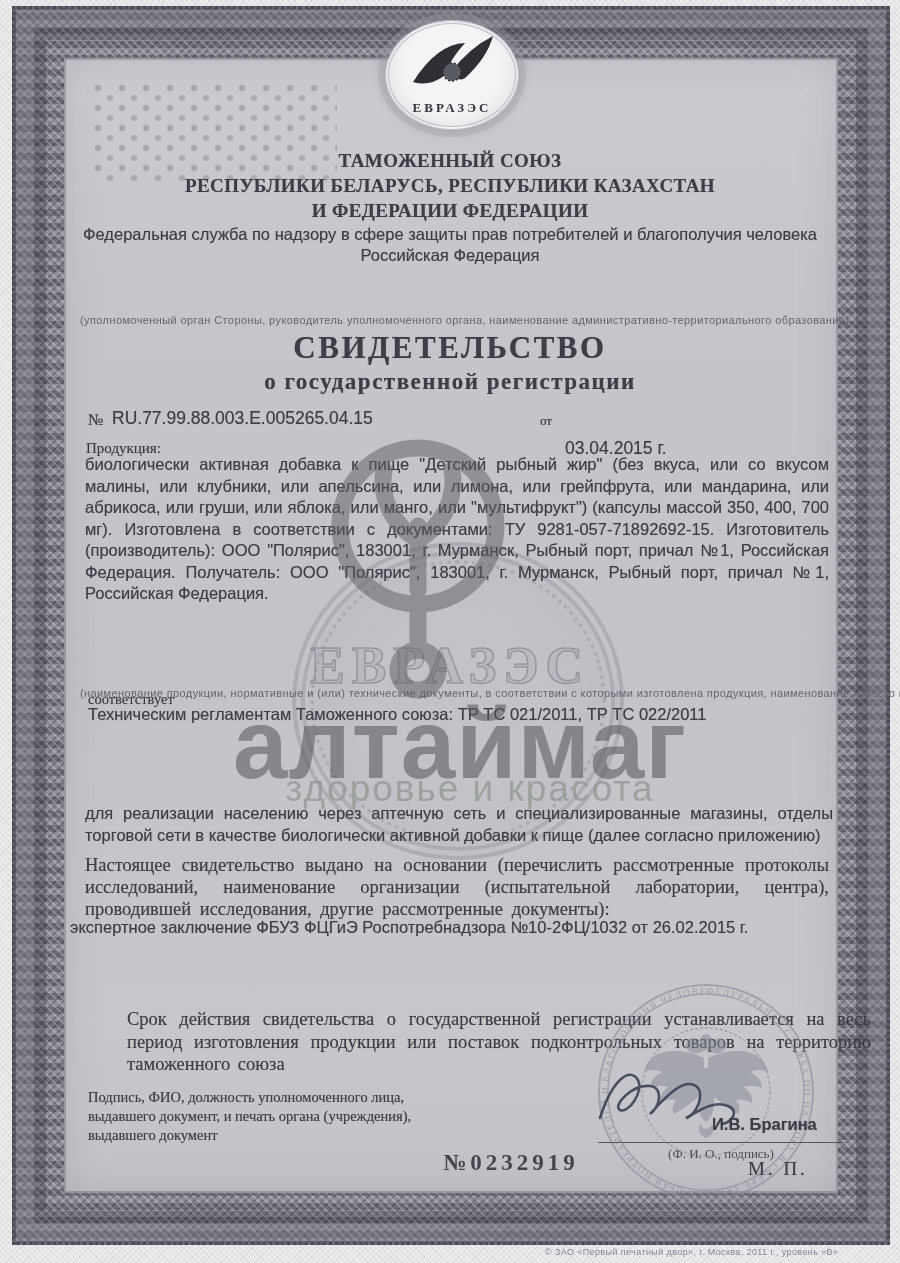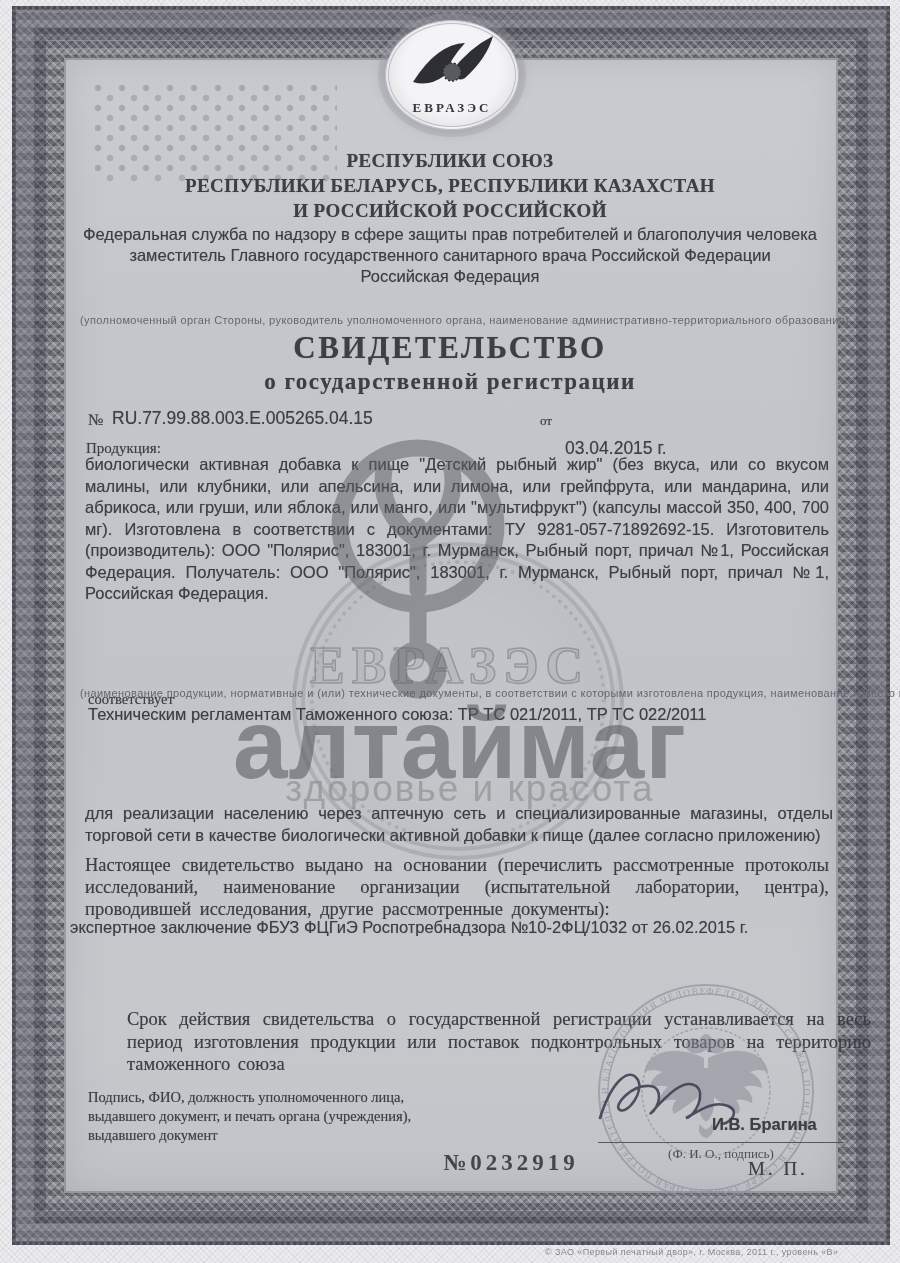--- a/index.html
+++ b/index.html
@@ -115,27 +115,26 @@
     <svg class="bird" width="90" height="64" viewBox="0 0 90 64">
       <path d="M6 52 Q30 14 58 13 Q44 28 37 46 Q22 57 6 52 Z" fill="#2e2f35"></path>
       <path d="M44 42 Q62 18 86 6 Q80 28 58 48 Q50 53 44 42 Z" fill="#2e2f35"></path>
       <circle cx="45" cy="42" r="9" fill="#585a62"></circle>
       <circle cx="45" cy="42" r="9" fill="none" stroke="#2e2f35" stroke-width="1.5" stroke-dasharray="2 2"></circle>
     </svg>
     <div class="badge-label serif">ЕВРАЗЭС</div>
   </div>
 
   <div class="abs serif softink h-serif center" style="left:80px; top:148px; width:740px;">
-    <div>РЕСПУБЛИКИ СОЮЗ</div>
+    <div>ТАМОЖЕННЫЙ СОЮЗ</div>
     <div>РЕСПУБЛИКИ БЕЛАРУСЬ, РЕСПУБЛИКИ КАЗАХСТАН</div>
-    <div>И РОССИЙСКОЙ РОССИЙСКОЙ</div>
+    <div>И ФЕДЕРАЦИИ ФЕДЕРАЦИИ</div>
   </div>
   <div class="abs sans softink h-sans center" style="left:75px; top:224px; width:750px;">
     <div>Федеральная служба по надзору в сфере защиты прав потребителей и благополучия человека</div>
-    <div>заместитель Главного государственного санитарного врача Российской Федерации</div>
     <div>Российская Федерация</div>
   </div>
   <div class="abs hintline center" style="left:80px; top:306px; width:740px;">(уполномоченный орган Стороны, руководитель уполномоченного органа, наименование административно-территориального образования)</div>
 
   <div class="abs serif softink doc-title center" style="left:80px; top:330px; width:740px;">СВИДЕТЕЛЬСТВО</div>
   <div class="abs serif softink doc-subtitle center" style="left:80px; top:369px; width:740px;">о государственной регистрации</div>
 
   <div class="abs serif softink" style="left:88px; top:411px; font-size:16px;">№</div>
   <div class="abs sans softink" style="left:112px; top:408px; font-size:17.5px;">RU.77.99.88.003.E.005265.04.15</div>
   <div class="abs serif softink" style="left:540px; top:413px; font-size:13px;">от</div>

